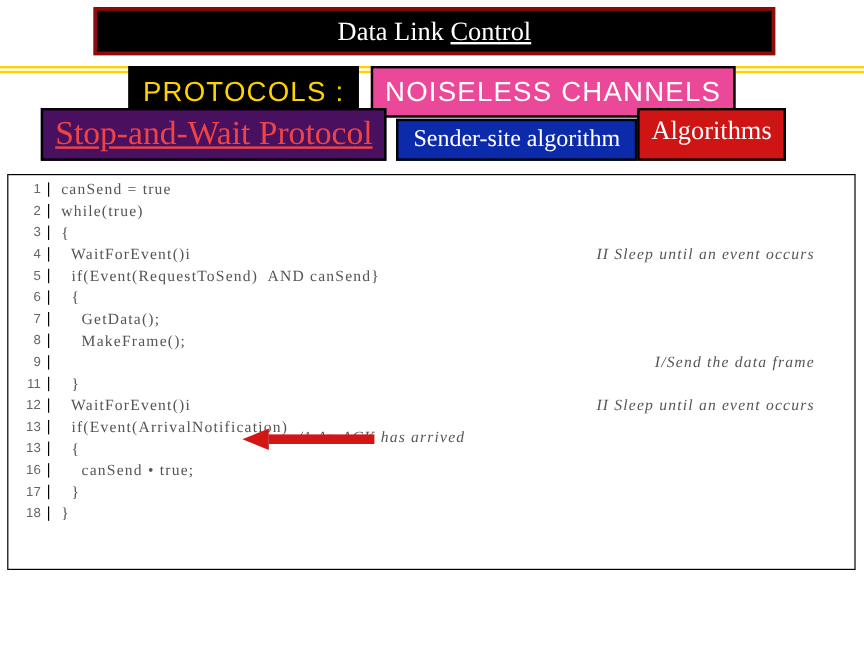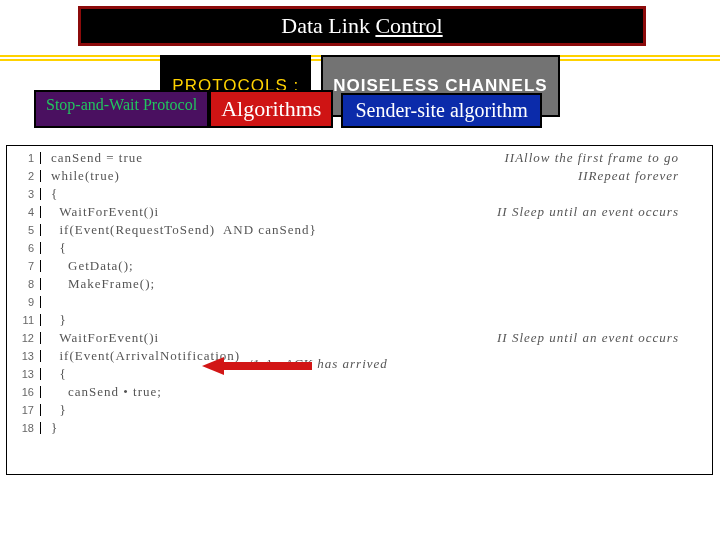--- a/index.html
+++ b/index.html
@@ -52,53 +52,53 @@
     left: 0; right: 0;
     top: 55px;
     display: flex;
     justify-content: center;
     align-items: stretch;
     gap: 10px;
     z-index: 2;
   }
   .badge {
     border: 2px solid #000;
-    padding: 19px 10px;
-    font-size: 17px;
+    padding: 6px 10px;
+    font-size: 23px;
     white-space: nowrap;
   }
   .badge.protocols {
     background: #000;
     color: #ffd200;
     font-family: Arial, Helvetica, sans-serif;
     letter-spacing: 1px;
   }
   .badge.noiseless {
-    background: #737373;
+    background: #ec4899;
     color: #fff;
     font-family: Arial, Helvetica, sans-serif;
     letter-spacing: 1px;
-    font-weight: bold;
   }
 
   
   .badge-row2 {
     position: absolute;
     left: 34px;
     top: 90px;
     display: flex;
     align-items: stretch;
     gap: 0;
     z-index: 2;
   }
   .badge.stopwait {
     background: #4a1060;
-    color: #22c55e;
-    font-size: 16px;
+    color: #ef4444;
+    font-size: 28px;
     padding: 4px 10px;
+    text-decoration: underline;
   }
   .badge.algorithms {
     background: #cf1414;
     color: #fff;
     font-size: 22px;
     padding: 4px 10px;
   }
   .badge.sender {
     background: #0b2baa;
     color: #fff;
@@ -199,35 +199,33 @@
     </span>
   </div>
 
   <div class="badge-row">
     <div class="badge protocols">PROTOCOLS :</div>
     <div class="badge noiseless">NOISELESS CHANNELS</div>
   </div>
 
   <div class="badge-row2">
     <div class="badge stopwait">Stop-and-Wait Protocol</div>
+    <div class="badge sender">Sender-site algorithm</div>
     <div class="badge algorithms">Algorithms</div>
-    <div class="badge sender">Sender-site algorithm</div>
   </div>
 
   <div class="code-frame-border"></div>
   <div class="code-frame" id="code-frame">
       <div class="row">
         <div class="ln">1</div>
         <div class="code">canSend = true</div>
-        <div class="cmt">IIAllow the first frame to go</div>
       </div>
       <div class="row">
         <div class="ln">2</div>
         <div class="code">while(true)</div>
-        <div class="cmt">IIRepeat  forever</div>
       </div>
       <div class="row">
         <div class="ln">3</div>
         <div class="code">{</div>
       </div>
       <div class="row">
         <div class="ln">4</div>
         <div class="code">  WaitForEvent()i</div>
         <div class="cmt">II  Sleep until an event occurs</div>
       </div>
@@ -242,20 +240,21 @@
       <div class="row">
         <div class="ln">7</div>
         <div class="code">    GetData();</div>
       </div>
       <div class="row">
         <div class="ln">8</div>
         <div class="code">    MakeFrame();</div>
       </div>
       <div class="row">
         <div class="ln">9</div>
+        <div class="cmt">I/Send the data frame</div>
       </div>
       <div class="row">
         <div class="ln">11</div>
         <div class="code">  }</div>
       </div>
       <div class="row">
         <div class="ln">12</div>
         <div class="code">  WaitForEvent()i</div>
         <div class="cmt">II  Sleep until an event occurs</div>
       </div>

